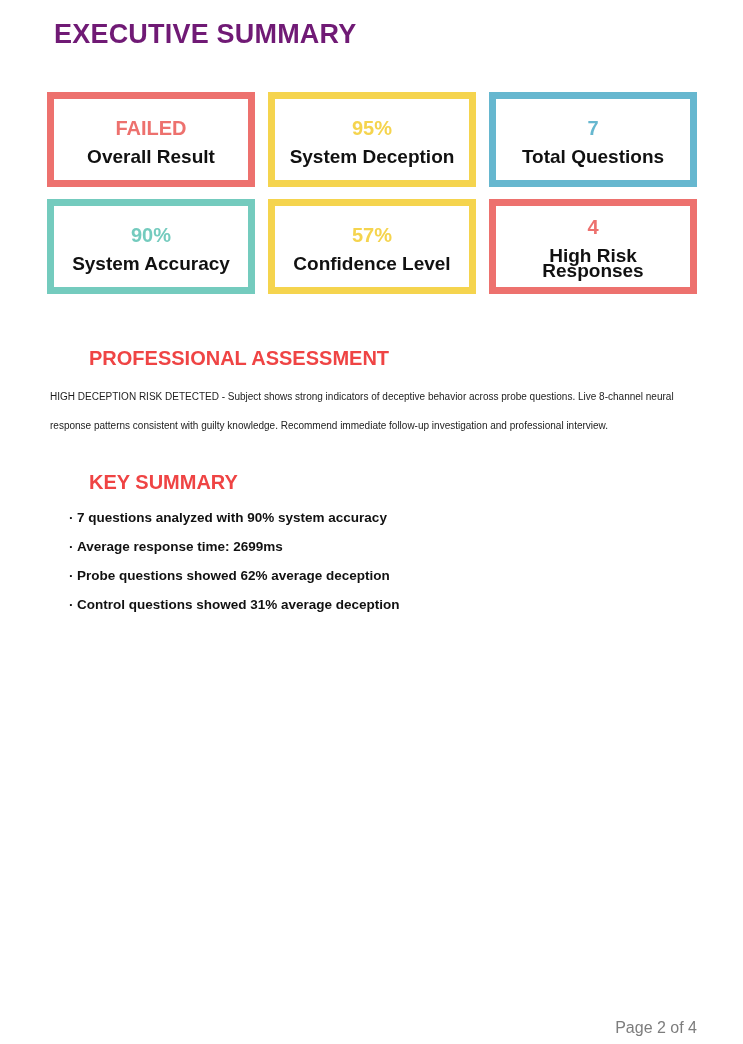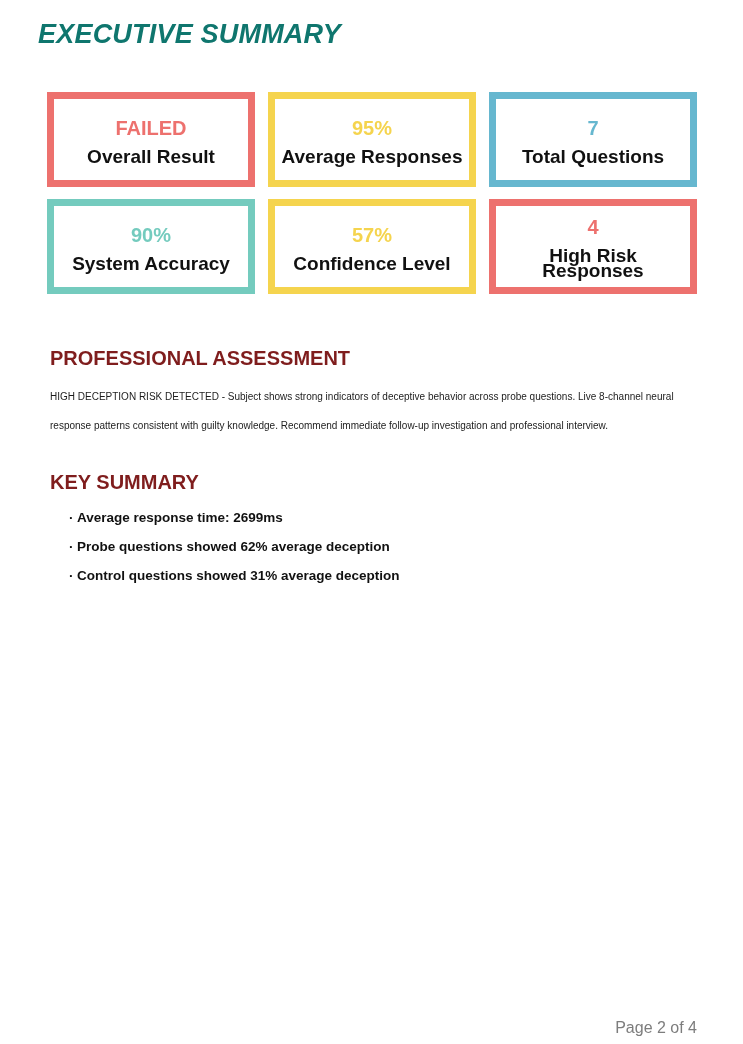--- a/index.html
+++ b/index.html
@@ -7,27 +7,26 @@
   body {
     width: 743px; height: 1044px;
     font-family: "Liberation Sans", sans-serif;
     color: #1a1a1a;
     position: relative;
     overflow: hidden;
   }
   .page { width: 743px; height: 1044px; position: relative; background: #fff; }
 
   .doc-title {
-    margin: 19px 46px 0 38px;
+    margin: 19px 46px 0 54px;
     font-size: 27px;
     font-weight: bold;
     letter-spacing: 0.2px;
-    color: #0f766e;
+    color: #701a75;
     line-height: 30px;
-    font-style: italic;
   }
 
   .stat-grid {
     margin: 43px 46px 0 47px;
     display: grid;
     grid-template-columns: repeat(3, 1fr);
     column-gap: 13px;
     row-gap: 12px;
   }
   .stat-card {
@@ -51,22 +50,23 @@
     font-size: 19px;
     font-weight: bold;
     color: #111;
     line-height: 15px;
   }
 
   .section { margin: 0 46px 0 50px; }
   .section-heading {
     font-size: 20px;
     font-weight: bold;
-    color: #7f1d1d;
+    color: #ef4444;
     line-height: 24px;
+    margin-left: 39px;
   }
   .section-heading.assessment { margin-top: 52px; }
   .section-heading.findings { margin-top: 30px; }
 
   .body-paragraph {
     margin-top: 12px;
     font-size: 10px;
     font-weight: normal;
     color: #1c1c1c;
     line-height: 29px;
@@ -109,21 +109,21 @@
 
   <div class="stat-grid">
 
     <div class="stat-card" style="--accent: #ED716E;">
       <div class="stat-value">FAILED</div>
       <div class="stat-label">Overall Result</div>
     </div>
 
     <div class="stat-card" style="--accent: #F5D44E;">
       <div class="stat-value">95%</div>
-      <div class="stat-label">Average Responses</div>
+      <div class="stat-label">System Deception</div>
     </div>
 
     <div class="stat-card" style="--accent: #66B7CF;">
       <div class="stat-value">7</div>
       <div class="stat-label">Total Questions</div>
     </div>
 
     <div class="stat-card" style="--accent: #74CBBE;">
       <div class="stat-value">90%</div>
       <div class="stat-label">System Accuracy</div>
@@ -142,20 +142,21 @@
   </div>
 
   <div class="section">
     <h2 class="section-heading assessment">PROFESSIONAL ASSESSMENT</h2>
     <p class="body-paragraph">HIGH DECEPTION RISK DETECTED - Subject shows strong indicators of deceptive behavior across probe questions. Live 8-channel neural response patterns consistent with guilty knowledge. Recommend immediate follow-up investigation and professional interview.</p>
   </div>
 
   <div class="section">
     <h2 class="section-heading findings">KEY SUMMARY</h2>
     <ul class="findings-list">
+      <li><span class="bullet-glyph">·</span><span>7 questions analyzed with 90% system accuracy</span></li>
       <li><span class="bullet-glyph">·</span><span>Average response time: 2699ms</span></li>
       <li><span class="bullet-glyph">·</span><span>Probe questions showed 62% average deception</span></li>
       <li><span class="bullet-glyph">·</span><span>Control questions showed 31% average deception</span></li>
     </ul>
   </div>
 
   <div class="page-footer">Page 2 of 4</div>
 
 </div>
 

